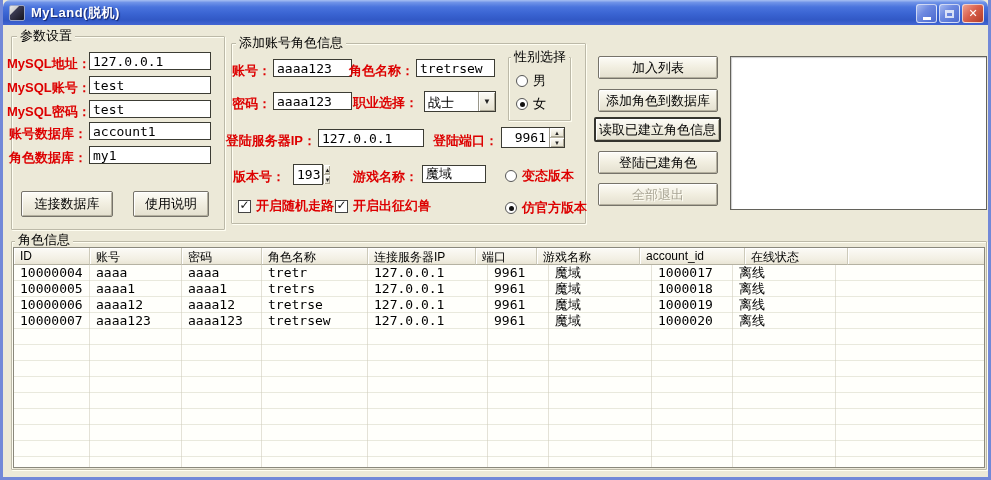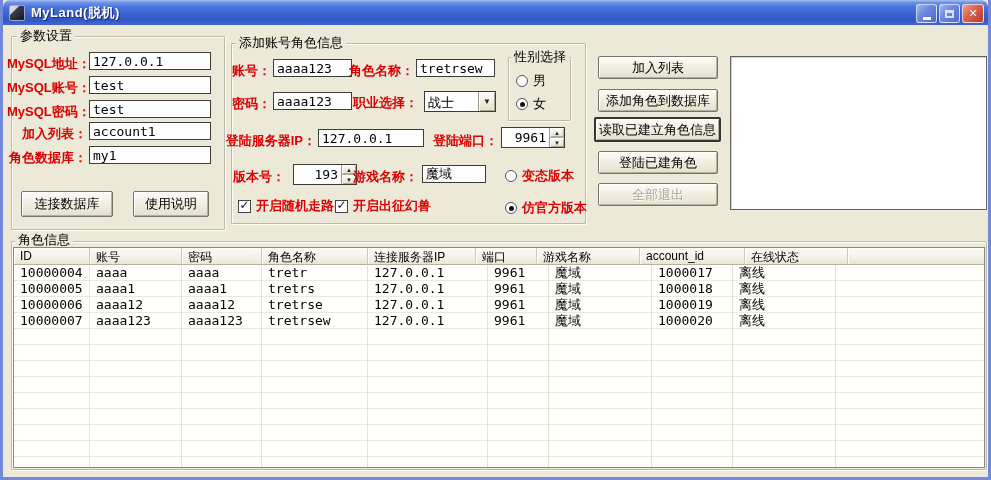--- a/index.html
+++ b/index.html
@@ -156,21 +156,21 @@
 
   <div class="group" style="left:8px;top:36px;width:214px;height:194px;"></div>
   <div class="gtitle" style="left:14px;top:29px;">参数设置</div>
 
   <div class="lbl" style="left:4px;top:55px;width:80px;">MySQL地址：</div>
   <input class="tb" style="left: 86px; top: 52px; width: 122px; height: 18px;" value="127.0.0.1">
   <div class="lbl" style="left:4px;top:79px;width:80px;">MySQL账号：</div>
   <input class="tb" style="left: 86px; top: 76px; width: 122px; height: 18px;" value="test">
   <div class="lbl" style="left:4px;top:103px;width:80px;">MySQL密码：</div>
   <input class="tb" style="left: 86px; top: 100px; width: 122px; height: 18px;" value="test">
-  <div class="lbl" style="left:4px;top:125px;width:80px;">加入列表：</div>
+  <div class="lbl" style="left:4px;top:125px;width:80px;">账号数据库：</div>
   <input class="tb" style="left: 86px; top: 122px; width: 122px; height: 18px;" value="account1">
   <div class="lbl" style="left:4px;top:149px;width:80px;">角色数据库：</div>
   <input class="tb" style="left: 86px; top: 146px; width: 122px; height: 18px;" value="my1">
 
   <div class="btn" style="left:18px;top:191px;width:92px;height:26px;">连接数据库</div>
   <div class="btn" style="left:130px;top:191px;width:76px;height:26px;">使用说明</div>
 
   <div class="group" style="left:228px;top:43px;width:355px;height:181px;"></div>
   <div class="gtitle" style="left:233px;top:36px;">添加账号角色信息</div>
 
@@ -207,21 +207,21 @@
   <div class="lbl" style="left:428px;top:132px;width:67px;">登陆端口：</div>
   <div class="spin" style="left:498px;top:127px;width:64px;height:21px;">
     <div class="spin-val">9961</div>
     <div class="spin-btns">
       <div class="spin-up">▲</div>
       <div class="spin-dn">▼</div>
     </div>
   </div>
 
   <div class="lbl" style="left:228px;top:168px;width:54px;">版本号：</div>
-  <div class="spin" style="left:290px;top:164px;width:64px;height:21px;">
+  <div class="spin" style="left:290px;top:164px;width:30px;height:21px;">
     <div class="spin-val">193</div>
     <div class="spin-btns">
       <div class="spin-up">▲</div>
       <div class="spin-dn">▼</div>
     </div>
   </div>
   <div class="lbl" style="left:350px;top:168px;width:65px;">游戏名称：</div>
   <input class="tb" style="left: 419px; top: 165px; width: 64px; height: 18px;" value="魔域">
   <div class="opt-row" style="left:502px;top:167px;">
     <span class="radio">

